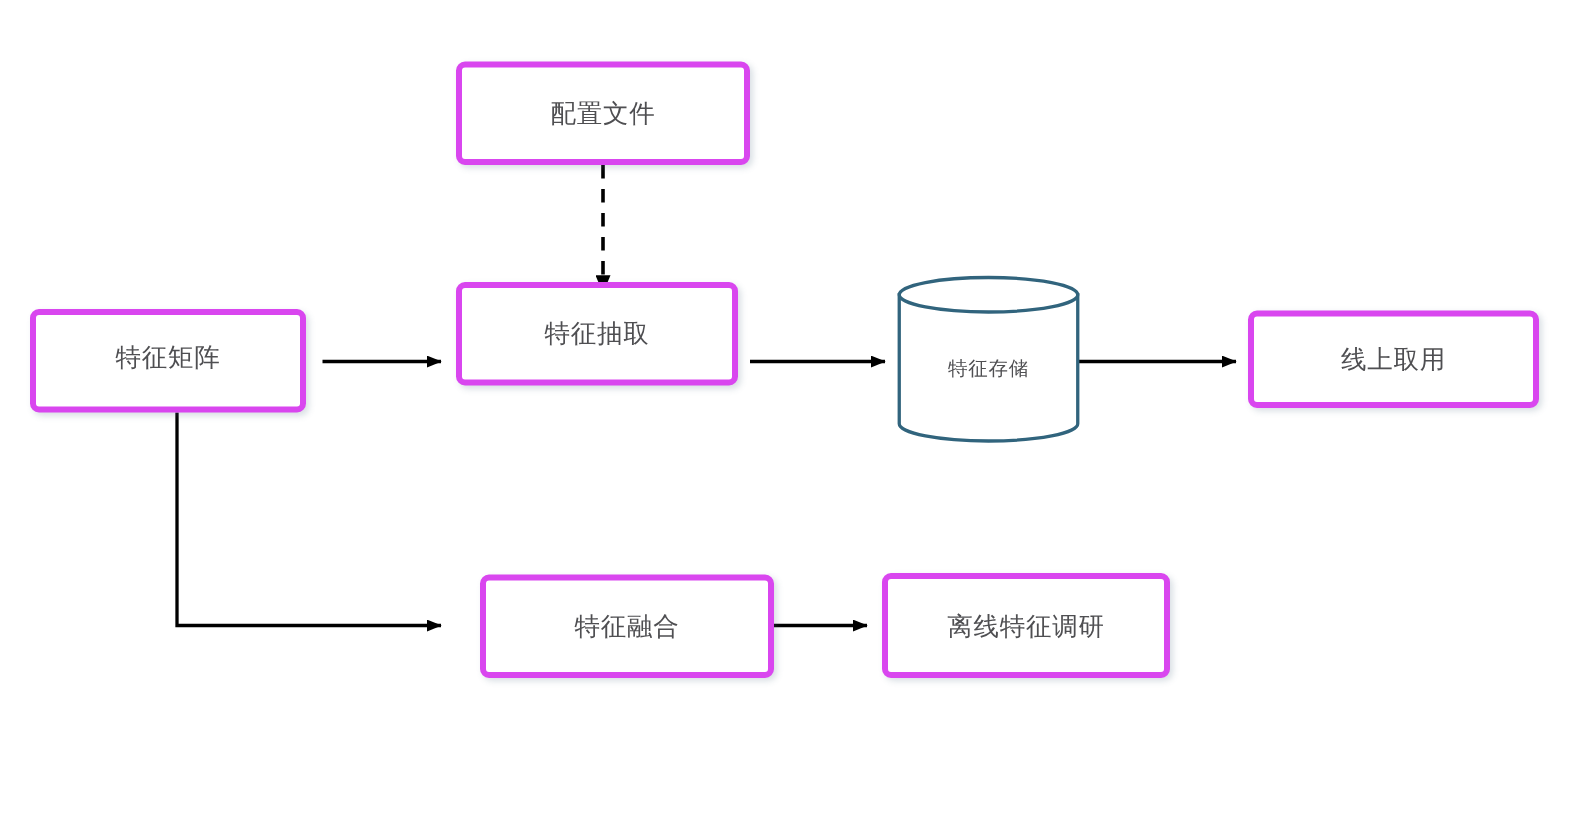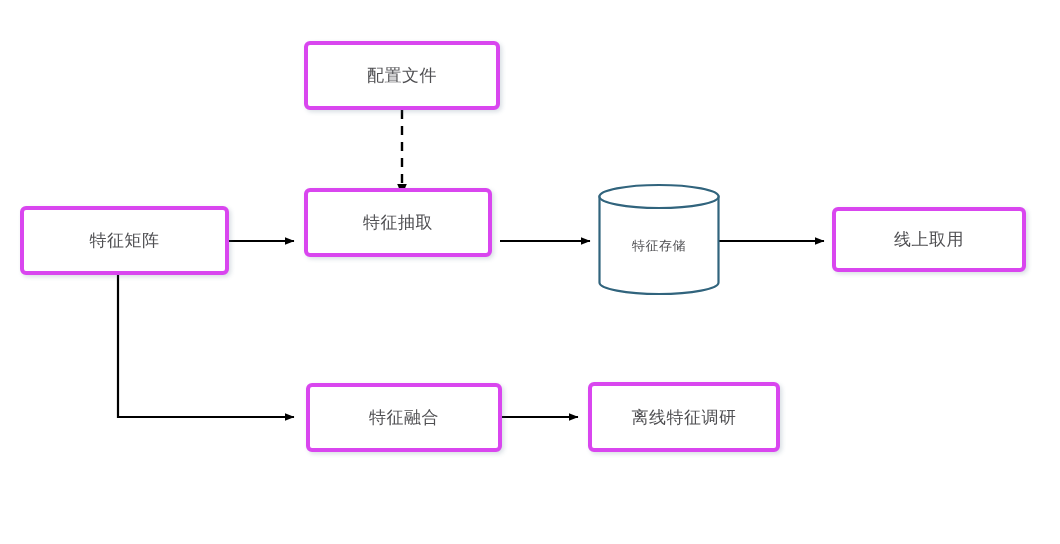--- a/index.html
+++ b/index.html
@@ -107,41 +107,41 @@
 
     <g>
       <line x1="500" y1="417" x2="578" y2="417" stroke="#000000" stroke-width="2.2" marker-end="url(#arrowhead)"></line>
     </g>
   </svg>
 
   <div class="node" style="left:304px; top:41px; width:196px; height:69px;">
     <span class="label">配置文件</span>
   </div>
 
-  <div class="node" style="left:20px; top:206px; width:209px; height:69px;">
+  <div class="node" style="left:20px; top:206px; width:184px; height:69px;font-family:Liberation Mono, monospace;">
     <span class="label">特征矩阵</span>
   </div>
 
   <div class="node" style="left:304px; top:188px; width:188px; height:69px;">
     <span class="label">特征抽取</span>
   </div>
 
   <div class="cyl" style="left:598px; top:184px; width:122px; height:111px;">
     <svg width="122" height="111" viewBox="0 0 122 111" xmlns="http://www.w3.org/2000/svg">
       <path d="M1.5,12.5 L1.5,98.5 A59.5,11.5 0 0 0 120.5,98.5 L120.5,12.5 Z" fill="#ffffff" stroke="#31647d" stroke-width="2.2"></path>
       <ellipse cx="61" cy="12.5" rx="59.5" ry="11.5" fill="#ffffff" stroke="#31647d" stroke-width="2.2"></ellipse>
     </svg>
     <span class="label">特征存储</span>
   </div>
 
   <div class="node" style="left:832px; top:207px; width:194px; height:65px;">
     <span class="label">线上取用</span>
   </div>
 
-  <div class="node" style="left:306px; top:383px; width:196px; height:69px;">
+  <div class="node" style="left:320px; top:383px; width:196px; height:69px;">
     <span class="label">特征融合</span>
   </div>
 
   <div class="node" style="left:588px; top:382px; width:192px; height:70px;">
     <span class="label">离线特征调研</span>
   </div>
 
 </div>
 
 </body></html>

